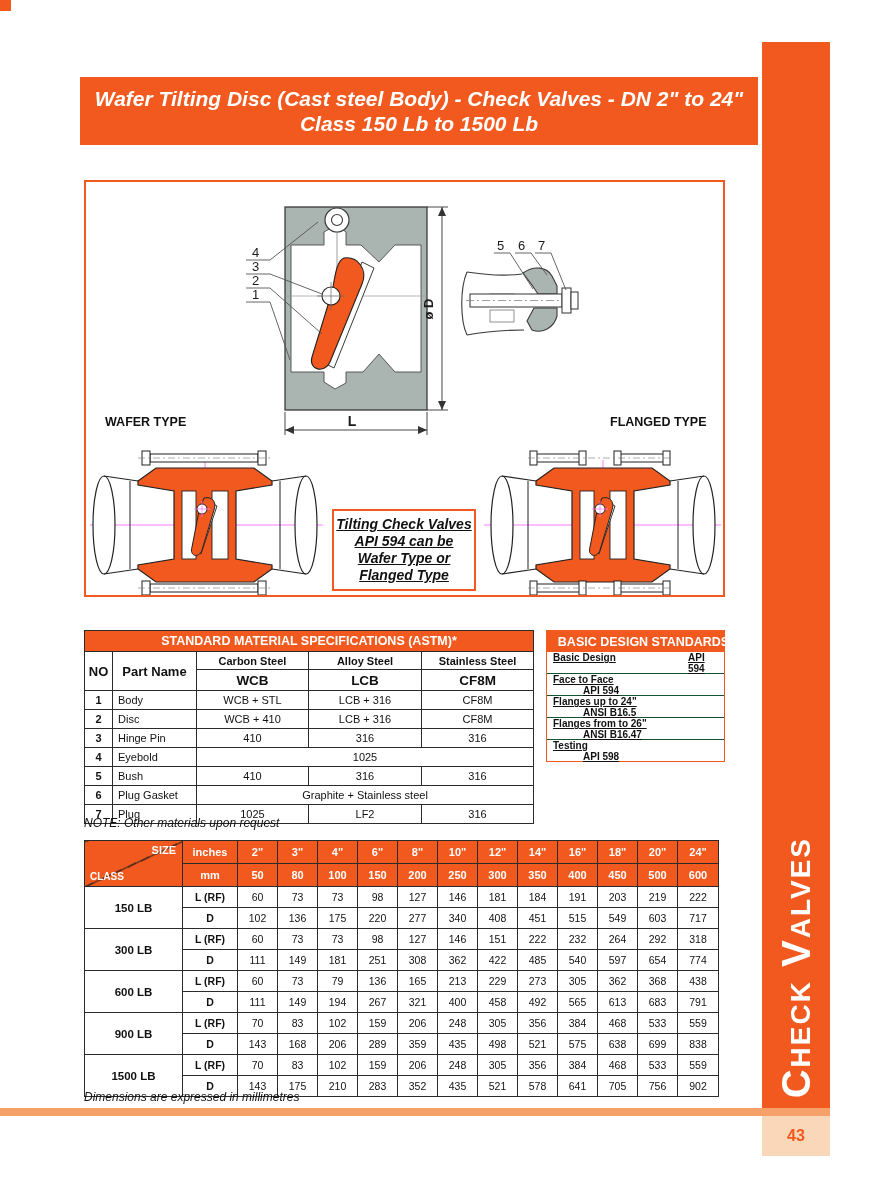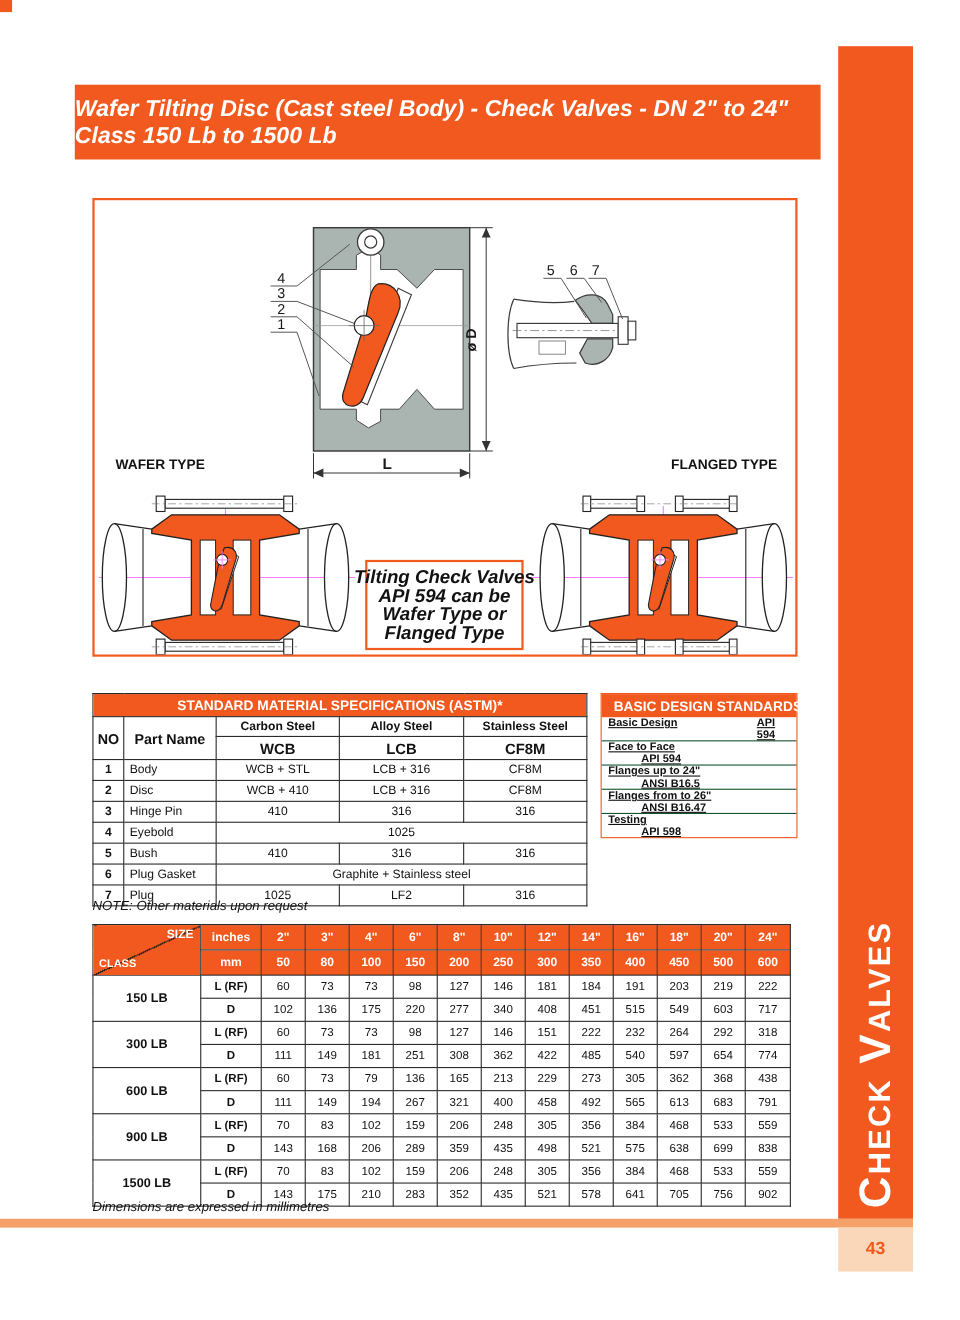--- a/index.html
+++ b/index.html
@@ -4,42 +4,42 @@
 <style>
   html,body{margin:0;padding:0;background:#e8e8e8;}
   .page{position:relative;width:873px;height:1200px;background:#ffffff;
         font-family:"Liberation Sans",sans-serif;overflow:hidden;margin:0 auto;}
   .abs{position:absolute;}
 
   
   .corner-square{left:0;top:0;width:11px;height:11px;background:#F2591E;}
 
   
-  .banner{left:68px;top:77px;width:678px;height:68px;background:#F2591E;color:#fff;
-          display:flex;flex-direction:column;align-items:flex-start;justify-content:center;}
+  .banner{left:80px;top:77px;width:678px;height:68px;background:#F2591E;color:#fff;
+          display:flex;flex-direction:column;align-items:center;justify-content:center;}
   .banner div{font-weight:bold;font-style:italic;font-size:21px;line-height:25px;white-space:nowrap;}
 
   
   .side-bar{left:762px;top:42px;width:68px;height:1066px;background:#F2591E;
             display:flex;align-items:flex-end;justify-content:center;}
   .side-bar span{writing-mode:vertical-rl;transform:rotate(180deg);
             font-size:40px;font-weight:bold;font-variant:small-caps;color:#fff;
             letter-spacing:2px;margin-bottom:10px;line-height:1;}
   .bottom-stripe{left:0;top:1108px;width:830px;height:8px;background:#F6A169;}
   .page-num{left:762px;top:1116px;width:68px;height:40px;background:#FBD7B9;
             display:flex;align-items:center;justify-content:center;
             color:#F2591E;font-weight:bold;font-size:16px;}
 
   
   .draw-box{left:84px;top:180px;width:637px;height:413px;border:2px solid #F2591E;background:#fff;}
   .draw-box svg{position:absolute;left:0;top:0;}
   .type-label{position:absolute;font-size:12.5px;font-weight:bold;color:#111;}
   .callout-note{position:absolute;left:246px;top:327px;width:140px;height:78px;border:2px solid #F2591E;
             display:flex;flex-direction:column;align-items:center;justify-content:center;background:#fff;}
-  .callout-note span{font-size:17px;font-weight:bold;font-style:italic;color:#111;line-height:17px;white-space:nowrap;}
+  .callout-note span{font-size:14px;font-weight:bold;font-style:italic;color:#111;line-height:17px;white-space:nowrap;text-decoration:underline;}
 
   
   table{border-collapse:collapse;}
   .mat-table{left:84px;top:630px;width:449px;table-layout:fixed;}
   .mat-table td{border:1px solid #2b2b2b;text-align:center;color:#111;padding:0;overflow:hidden;}
   .mat-table .title{background:#F2591E;color:#fff;font-weight:bold;font-size:12.5px;height:20px;}
   .mat-table .grp{font-weight:bold;font-size:11px;height:17px;}
   .mat-table .grade{font-weight:bold;font-size:13.5px;height:20px;}
   .mat-table .hd{font-weight:bold;font-size:13px;}
   .mat-table tbody td{font-size:11px;height:18px;}

